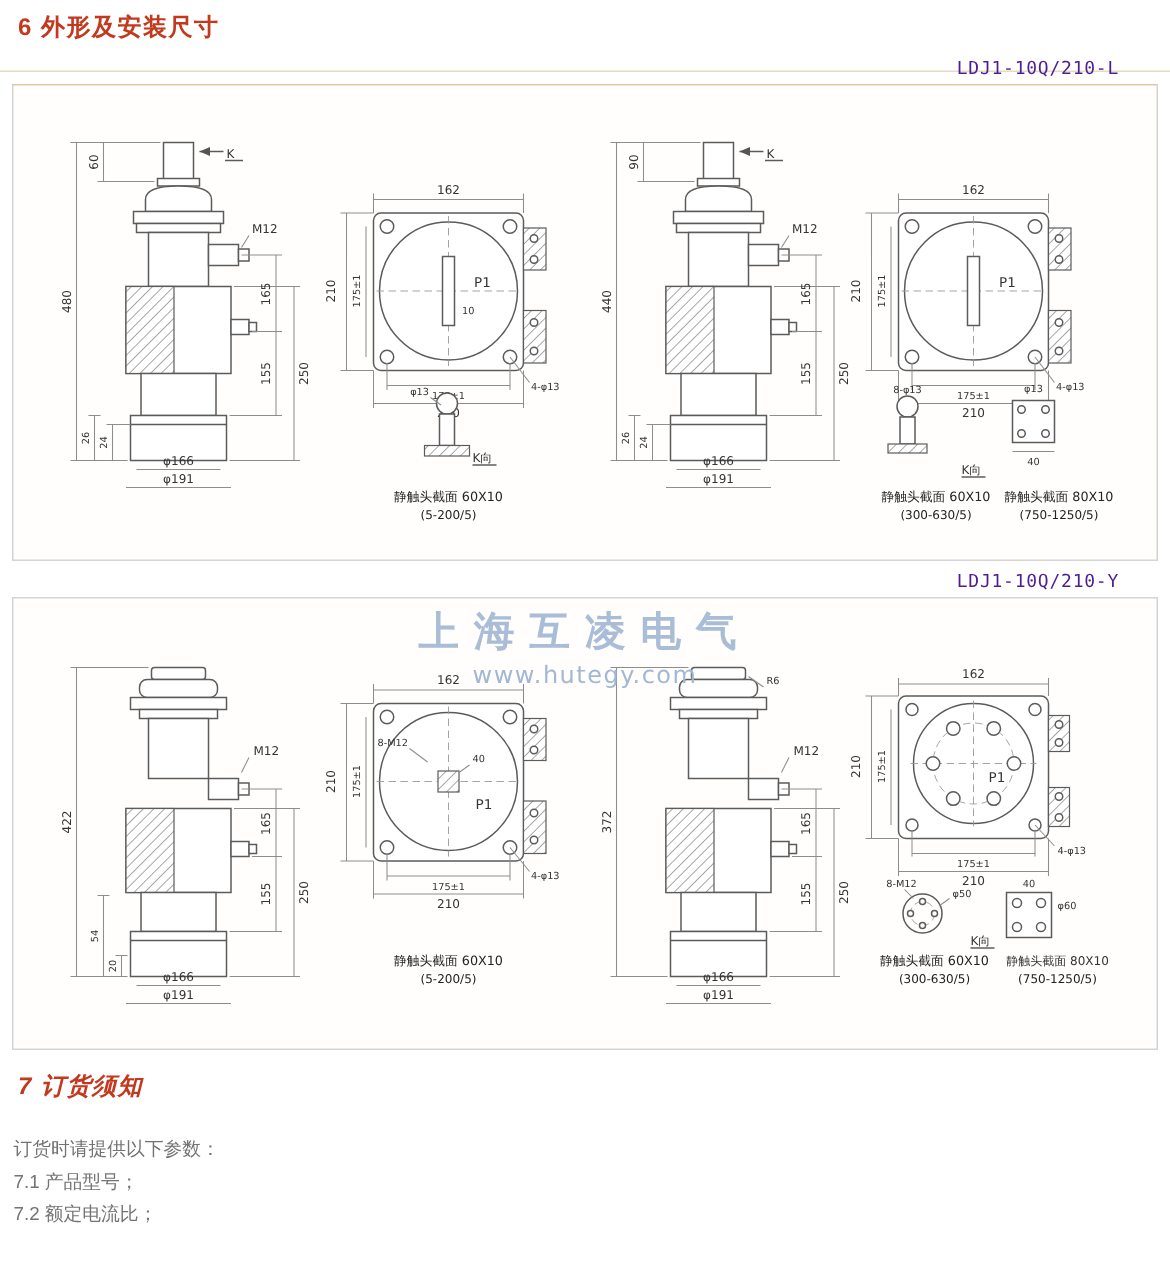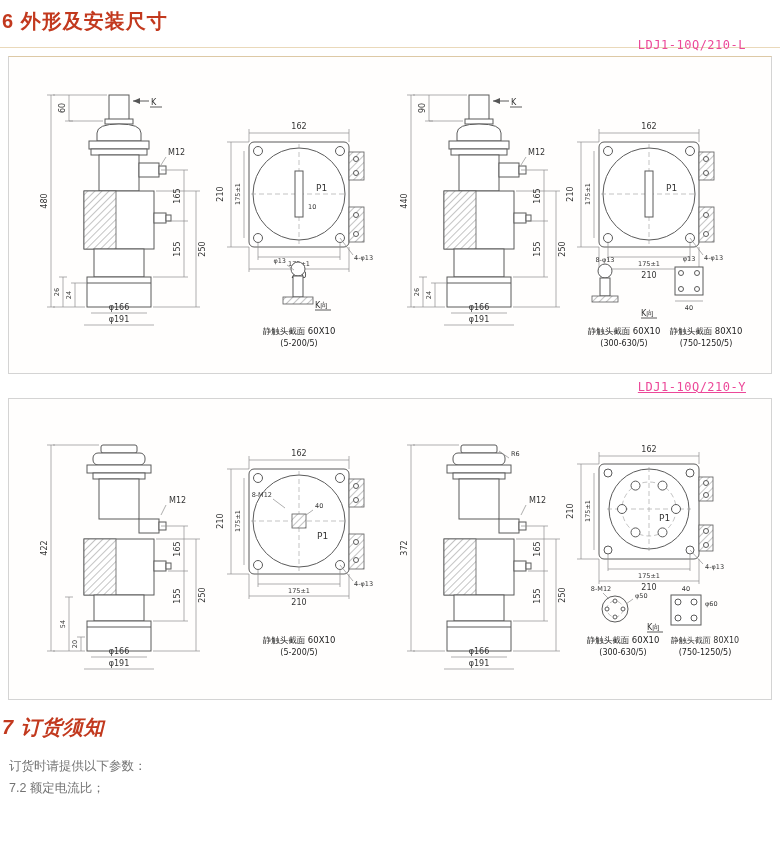--- a/index.html
+++ b/index.html
@@ -1,25 +1,25 @@
 <!DOCTYPE html>
 <html><head>
 <meta charset="utf-8">
 <style>
   html,body{margin:0;padding:0;background:#fff;}
   .page{position:relative;width:780px;height:857px;background:#fff;overflow:hidden;
         font-family:"Liberation Sans",sans-serif;}
-  .sec-head{position:absolute;left:2px;top:8px;font-size:20px;font-weight:bold;
+  .sec-head{position:absolute;left:12px;top:8px;font-size:16px;font-weight:bold;
         color:#c2391e;letter-spacing:1px;}
   .sec-head.h7{top:714px;font-style:italic;}
   .topline{position:absolute;left:0;right:0;top:47px;height:1px;background:#ead9ba;}
   .model{position:absolute;right:34px;font-family:"DejaVu Sans Mono",monospace;
-        font-size:12px;color:#ec4899;letter-spacing:.5px;}
+        font-size:12px;color:#4c1d95;letter-spacing:.5px;}
   .m1{top:38px;}
-  .m2{top:380px;text-decoration:underline;}
+  .m2{top:380px;}
   .panel{position:absolute;left:8px;width:764px;border:1px solid #d4d4d4;
         background:#fffefd;box-sizing:border-box;}
   .p1{top:56px;height:318px;border-top-color:#ddc9a6;}
   .p2{top:398px;height:302px;}
   .panel svg{display:block;position:relative;z-index:1;}
   .wm{position:absolute;left:0;right:0;top:4px;text-align:center;z-index:3;pointer-events:none;}
   .wm1{font-size:27px;font-weight:bold;color:#a9bdd6;letter-spacing:10px;
        font-family:"Liberation Sans",sans-serif;}
   .wm2{font-size:16px;color:#a2b8d2;letter-spacing:1px;margin-top:1px;
        font-family:"DejaVu Sans",sans-serif;}
@@ -220,20 +220,24 @@
         <text class="tm t7" x="680" y="253">40</text>
         <text class="tm cap" x="697" y="277">静触头截面 80X10</text>
         <text class="tm rng" x="697" y="289">(750-1250/5)</text>
       </g>
     </svg>
   </div>
 
   <div class="model m2">LDJ1-10Q/210-Y</div>
 
   <div class="panel p2">
+    <div class="wm">
+      <div class="wm1">上海互凌电气</div>
+      <div class="wm2">www.hutegy.com</div>
+    </div>
     <svg width="762" height="284" viewBox="0 0 762 284">
       <defs>
         <pattern id="h2" width="5" height="5" patternUnits="userSpaceOnUse" patternTransform="rotate(45)">
           <rect width="5" height="5" fill="#fff"></rect>
           <line x1="0" y1="0" x2="0" y2="5" stroke="#8a8a8a" stroke-width="1"></line>
         </pattern>
         <g id="svY">
           <rect class="s" x="92" y="46" width="36" height="8" rx="2"></rect>
           <rect class="s" x="84" y="54" width="52" height="12" rx="5"></rect>
           <rect class="s" x="78" y="66" width="64" height="8"></rect>
@@ -414,16 +418,17 @@
         <text class="tm c" x="696" y="244">静触头截面 80X10</text>
         <text class="tm rng" x="696" y="256">(750-1250/5)</text>
       </g>
     </svg>
   </div>
 
   <div class="sec-head h7">7 订货须知</div>
 
   <div class="order">
     <div>订货时请提供以下参数：</div>
+    <div>7.1 产品型号；</div>
     <div>7.2 额定电流比；</div>
   </div>
 
 </div>
 
 </body></html>

